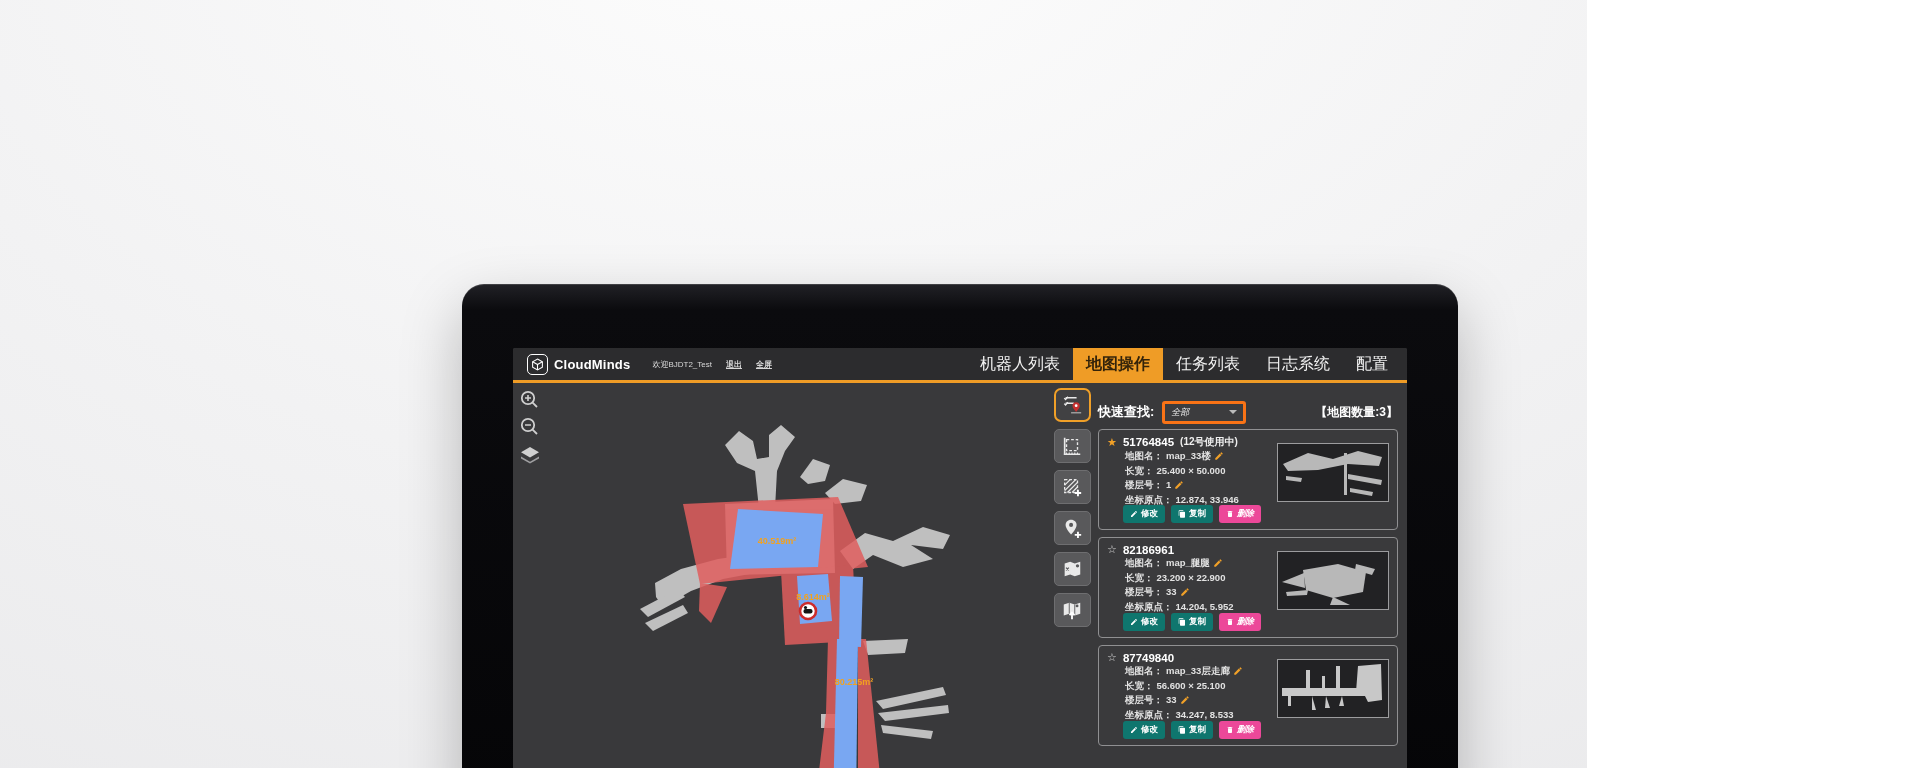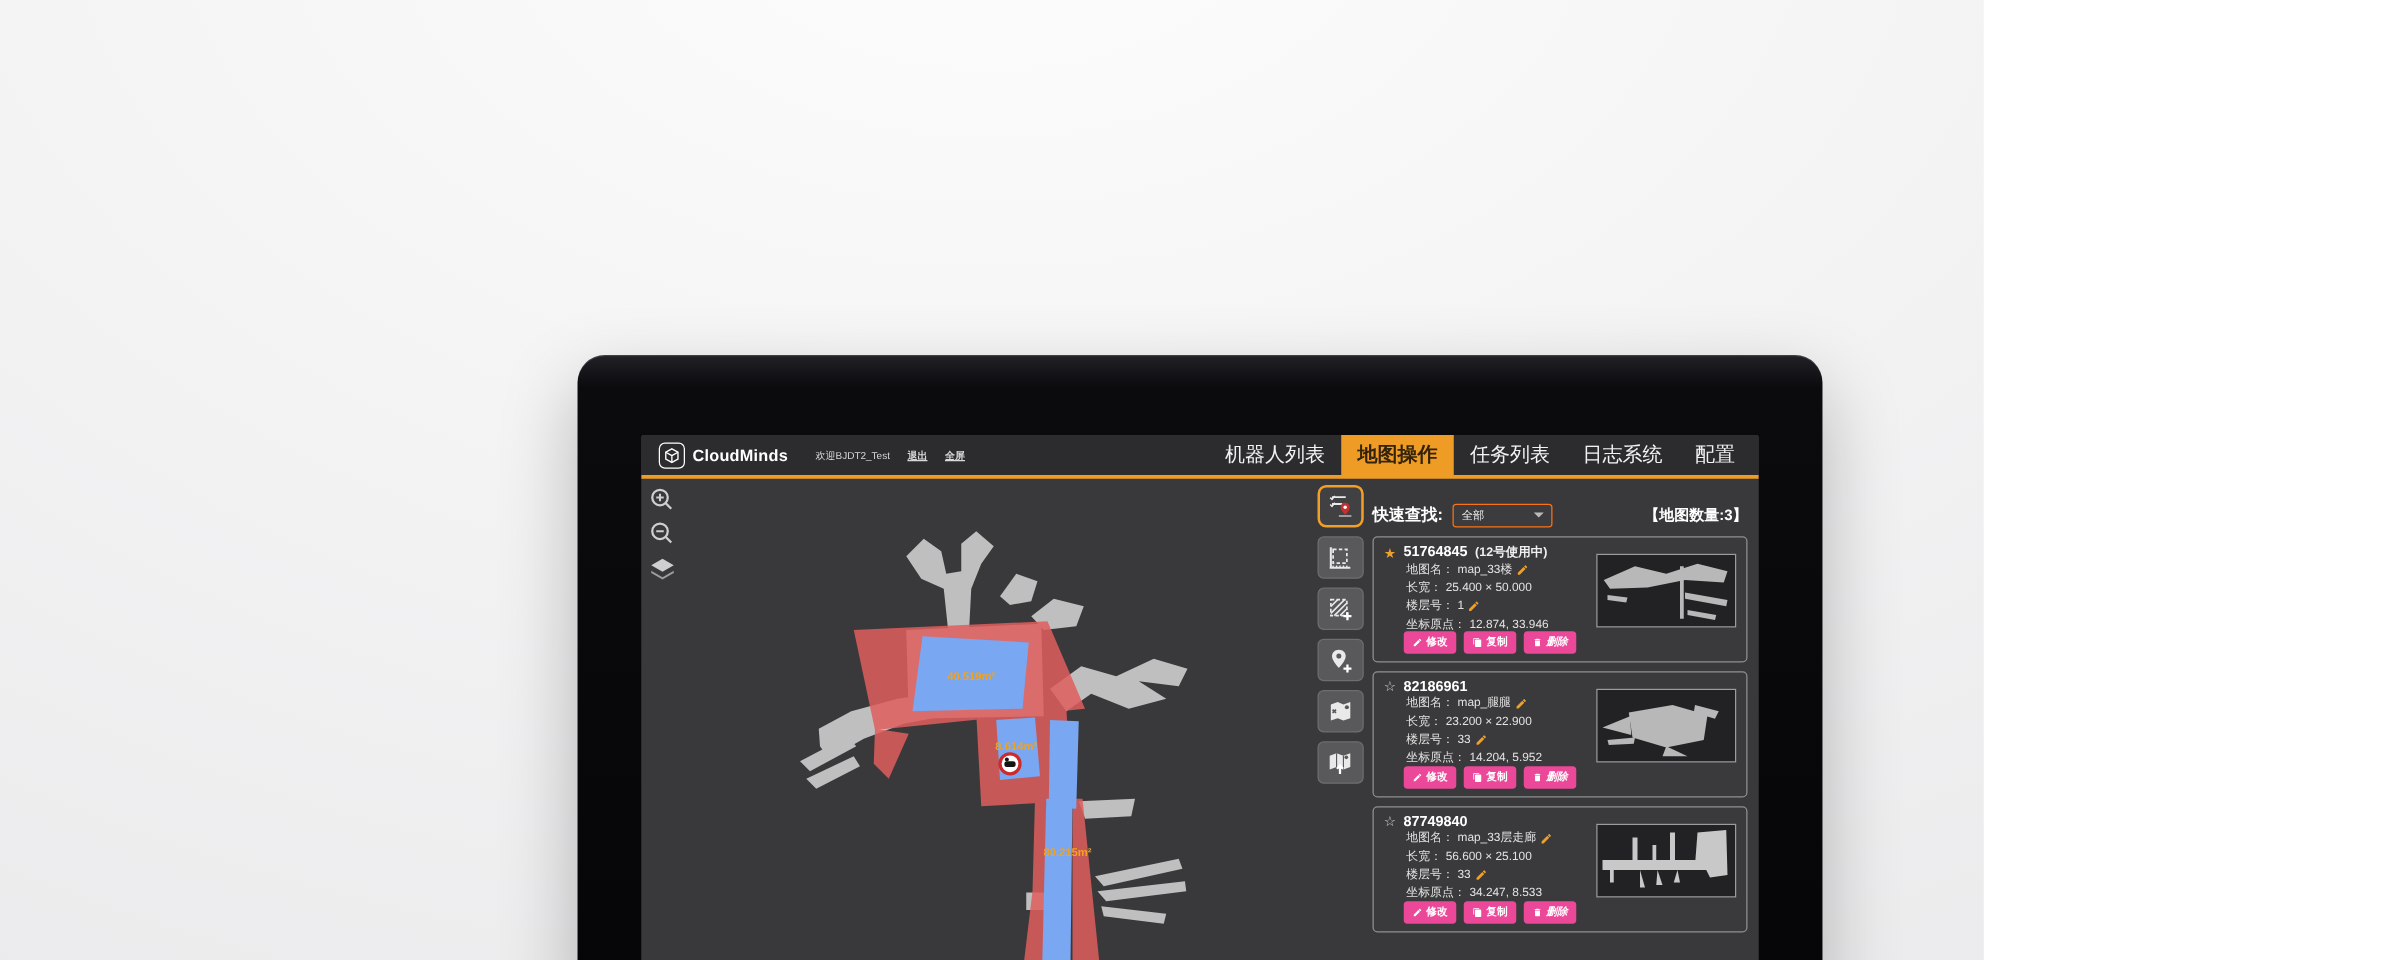--- a/index.html
+++ b/index.html
@@ -30,36 +30,36 @@
   .map-ctrl{position:absolute;left:5px;width:24px;height:24px;cursor:pointer;}
   
   .toolcol{position:absolute;left:538px;top:5px;width:42px;display:flex;flex-direction:column;gap:7px;align-items:center;}
   .tool{width:37px;height:34px;background:#59595b;border:1px solid #6e6e70;border-radius:5px;
     display:flex;align-items:center;justify-content:center;cursor:pointer;box-sizing:border-box;}
   .tool.active{background:#414143;border:2px solid #f0a028;border-radius:7px;}
   
   .panel{position:absolute;left:585px;top:16px;width:300px;color:#eee;}
   .panel-head{display:flex;align-items:center;height:26px;margin-bottom:4px;}
   .search-label{font-size:13px;font-weight:bold;color:#fff;}
-  .filter{margin-left:8px;width:66px;height:17px;border:1px solid #f97316;border-radius:3px;
-    background:#3c3c3e;display:flex;align-items:center;padding:0 6px;font-size:9px;color:#eee;cursor:pointer;}
+  .filter{margin-left:8px;width:66px;height:17px;border:3px solid #f97316;border-radius:3px;
+    background:#3c3c3e;display:flex;align-items:center;padding:0 6px;font-size:9px;color:#eee;cursor:pointer;font-style:italic;}
   .filter .chev{margin-left:auto;width:0;height:0;border-left:4px solid transparent;
     border-right:4px solid transparent;border-top:4px solid #bbb;}
   .count{margin-left:auto;font-size:12px;font-weight:bold;color:#fff;}
   .card{position:relative;height:101px;border:1px solid #909092;border-radius:4px;
     margin-bottom:7px;padding:5px 8px;box-sizing:border-box;background:#3a3a3c;}
   .card-title{font-size:11.5px;font-weight:bold;color:#fff;display:flex;align-items:center;gap:6px;}
   .star{font-size:11px;color:#cfcfcf;cursor:pointer;}
   .star.fav{color:#f0a028;}
   .suffix{font-size:10px;font-weight:bold;color:#efefef;}
-  .frow{font-size:9.5px;color:#e2e2e2;line-height:14.6px;margin-left:18px;display:flex;align-items:center;gap:3px;}
+  .frow{font-size:9.5px;color:#e2e2e2;line-height:14.6px;margin-left:18px;display:flex;align-items:center;gap:3px;font-weight:bold;}
   .pencil{width:10px;height:10px;flex:0 0 auto;cursor:pointer;}
   .btn-row{position:absolute;left:24px;bottom:6px;display:flex;gap:6px;}
   .btn{display:inline-flex;align-items:center;gap:3px;font-size:8.5px;color:#fff;
-    background:#ec4899;border:none;border-radius:3px;padding:3px 7px;cursor:pointer;font-weight:bold;}
+    background:#0f766e;border:none;border-radius:3px;padding:3px 7px;cursor:pointer;font-weight:bold;}
   .btn.gray{background:#ec4899;font-style:italic;}
   .thumb{position:absolute;right:8px;top:13px;width:110px;height:57px;background:#222224;
     border:1px solid #9c9c9e;}
   .thumb svg{display:block;}
 </style>
 </head>
 <body>
 
 <div class="stage">
   <div class="laptop">

